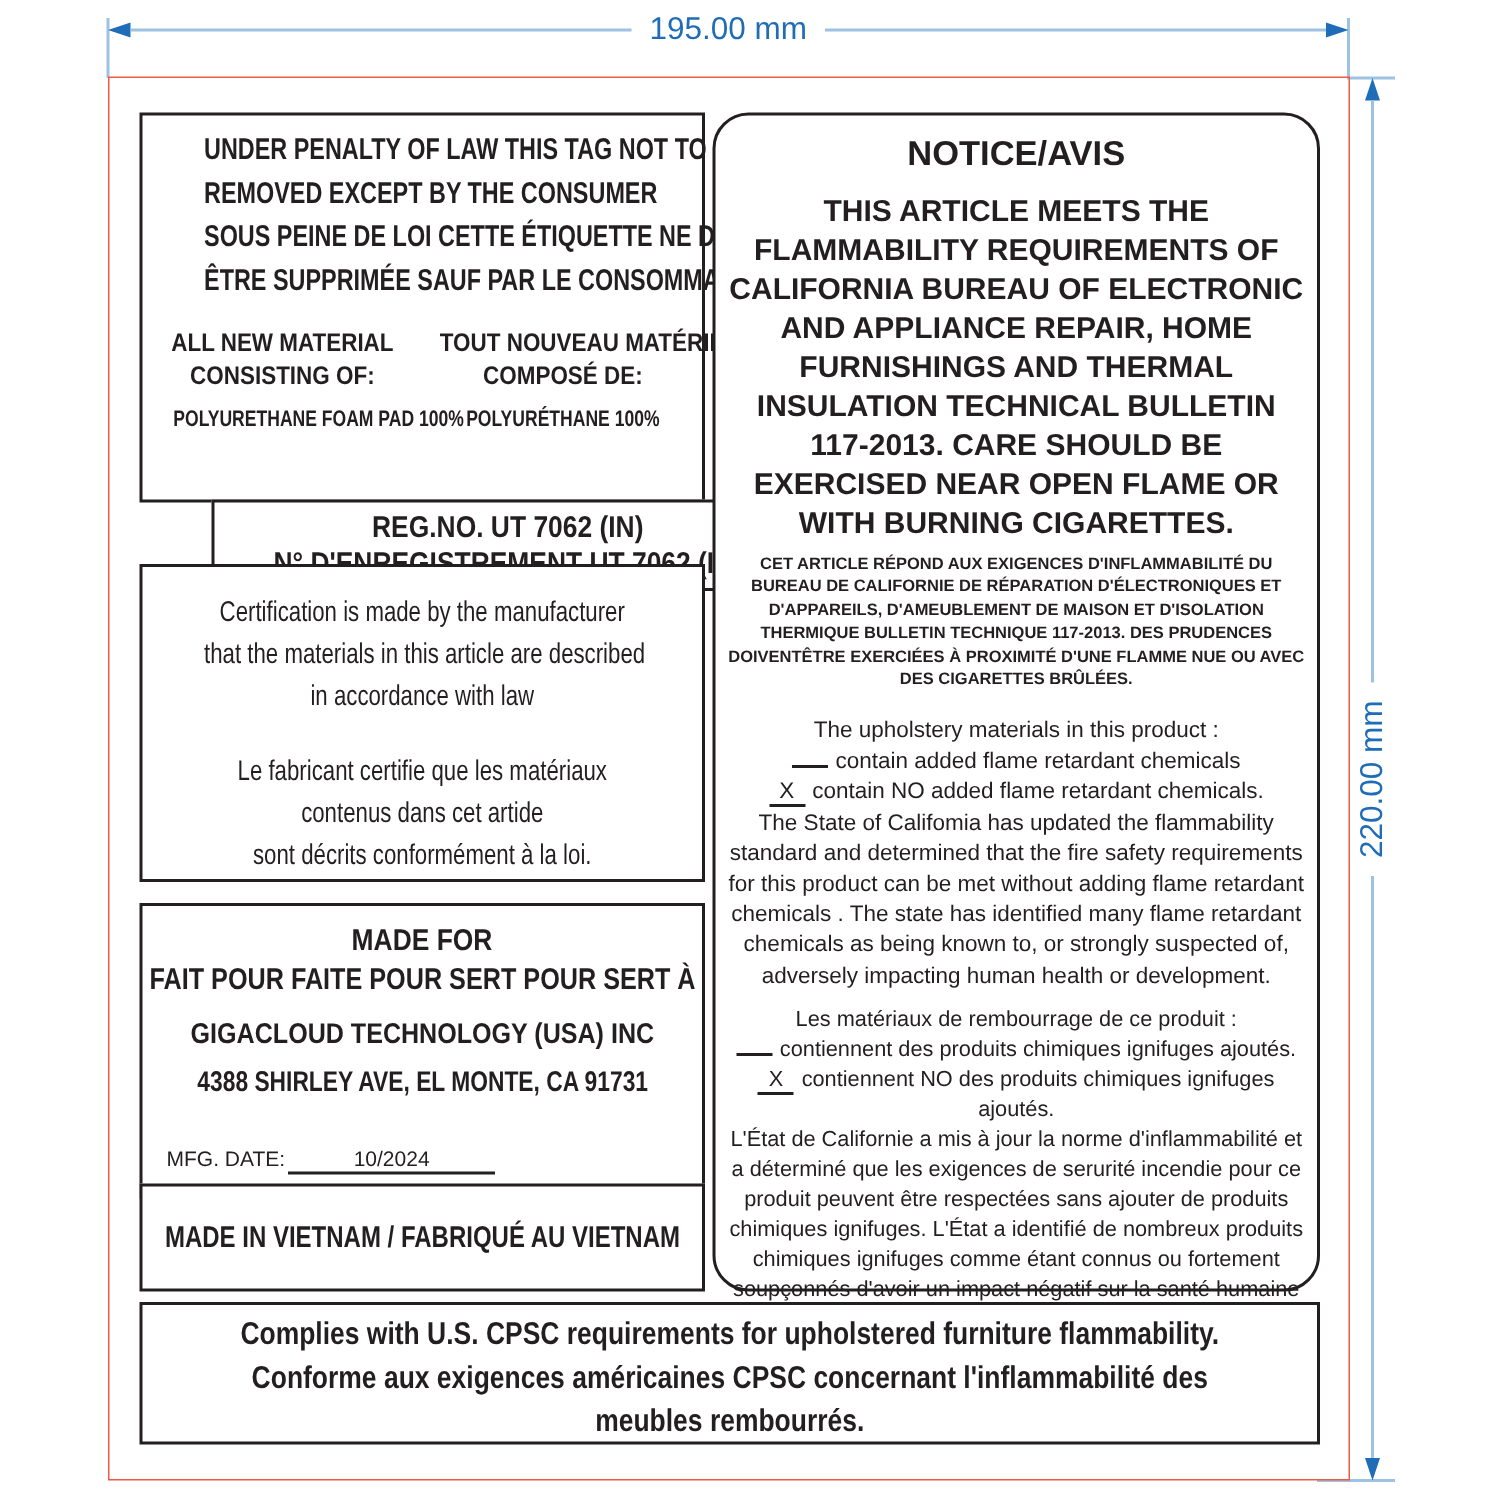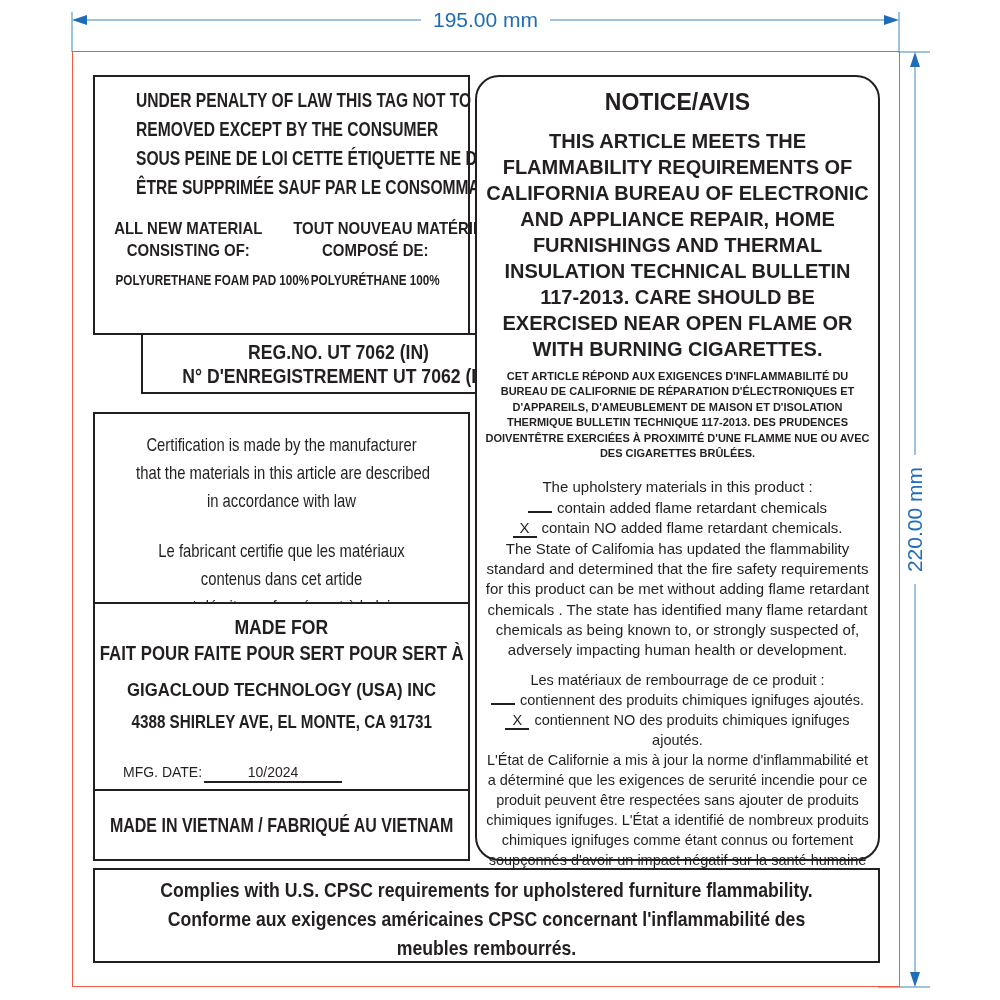--- a/index.html
+++ b/index.html
@@ -26,22 +26,22 @@
   .dim-v .dline{width:1.5px;height:auto;}
   .dtext{color:var(--dimension-text);font-size:21px;padding:0 12px;white-space:nowrap;}
   .dim-v .dtext{writing-mode:vertical-rl;transform:rotate(180deg);padding:12px 0;}
 
   .red-border{position:absolute;left:72px;top:51px;width:828px;height:936px;border:1.5px solid var(--label-border);box-sizing:border-box;}
 
   
   .box{position:absolute;border:2px solid var(--ink);box-sizing:border-box;background:#fff;}
   #box-penalty{left:93px;top:75px;width:377px;height:260px;}
   #box-reg{left:93px;top:333px;width:395px;height:61px;margin-left:48px;}
-  #box-cert{left:93px;top:412px;width:377px;height:212px;}
-  #box-madefor{left:93px;top:602px;width:377px;height:197px;display:flex;flex-direction:column;align-items:center;padding:10px 20px 10px;}
+  #box-cert{left:93px;top:376px;width:377px;height:212px;}
+  #box-madefor{left:93px;top:602px;width:377px;height:197px;display:flex;flex-direction:column;align-items:center;padding:10px 8px 10px;}
   #box-origin{left:93px;top:789px;width:377px;height:72px;display:flex;align-items:center;justify-content:center;}
   #box-notice{left:475px;top:75px;width:405px;height:786px;padding:8px 8px;text-align:center;border-radius:24px;}
   #box-cpsc{left:93px;top:868px;width:787px;height:95px;padding-top:5px;}
 
   
   .ln{display:block;text-align:center;white-space:nowrap;transform-origin:50% 50%;}
   .sx78{transform:scaleX(.78);}
   .sx80{transform:scaleX(.80);}
   .sx84{transform:scaleX(.84);}
   .sx88{transform:scaleX(.88);}

